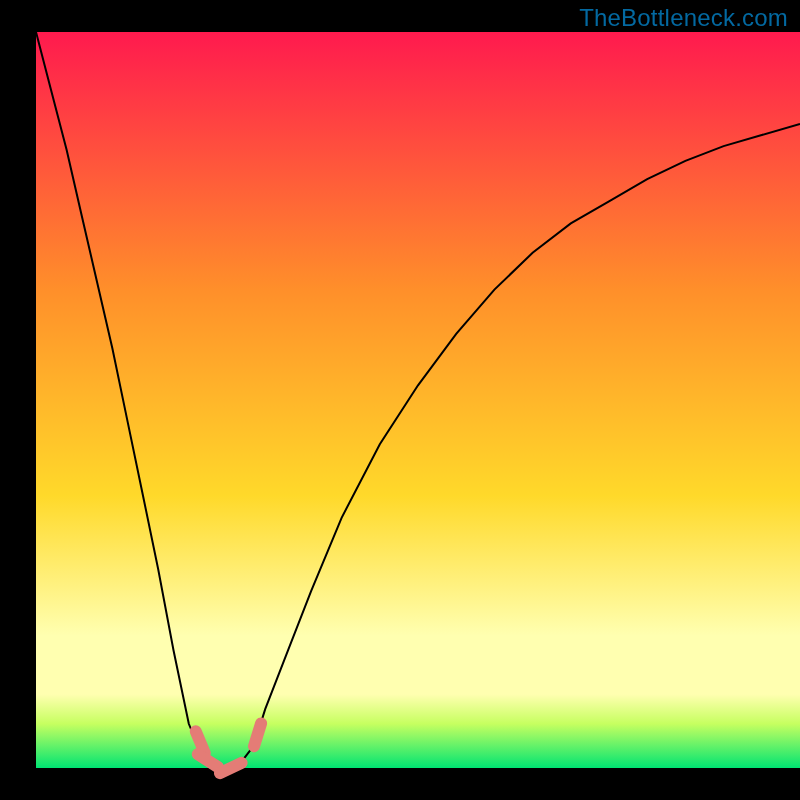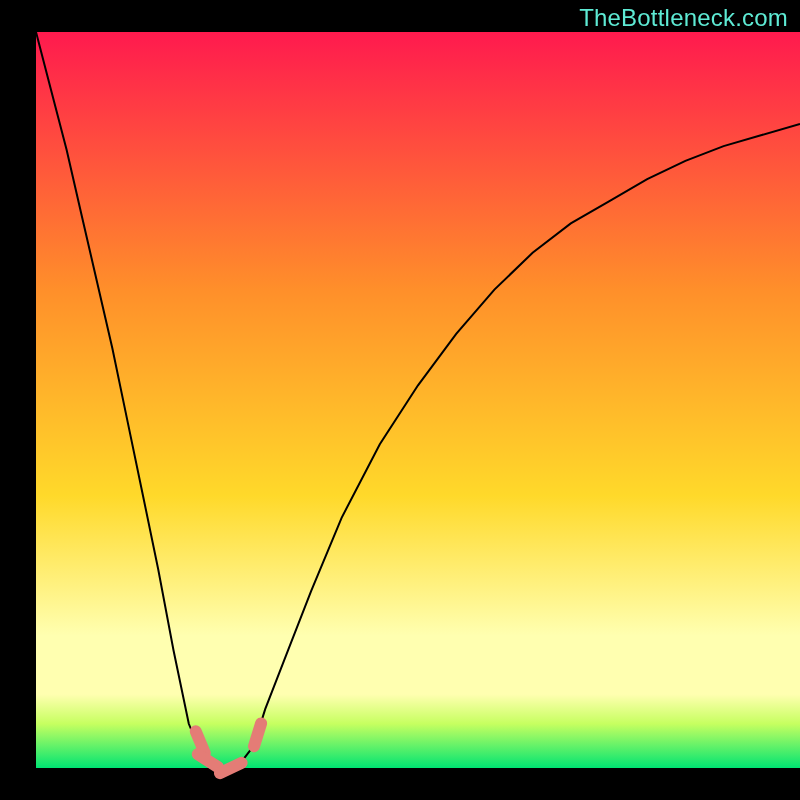--- a/index.html
+++ b/index.html
@@ -16,21 +16,21 @@
     height: 800px;
     background: #000;
   }
   .watermark {
     position: absolute;
     top: 4px;
     right: 12px;
     font-family: Arial, Helvetica, sans-serif;
     font-size: 24px;
     font-weight: 500;
-    color: #5eead4;
+    color: #0369a1;
     letter-spacing: 0.2px;
   }
   svg {
     position: absolute;
     left: 0;
     top: 0;
   }
 </style>
 </head>
 <body>

